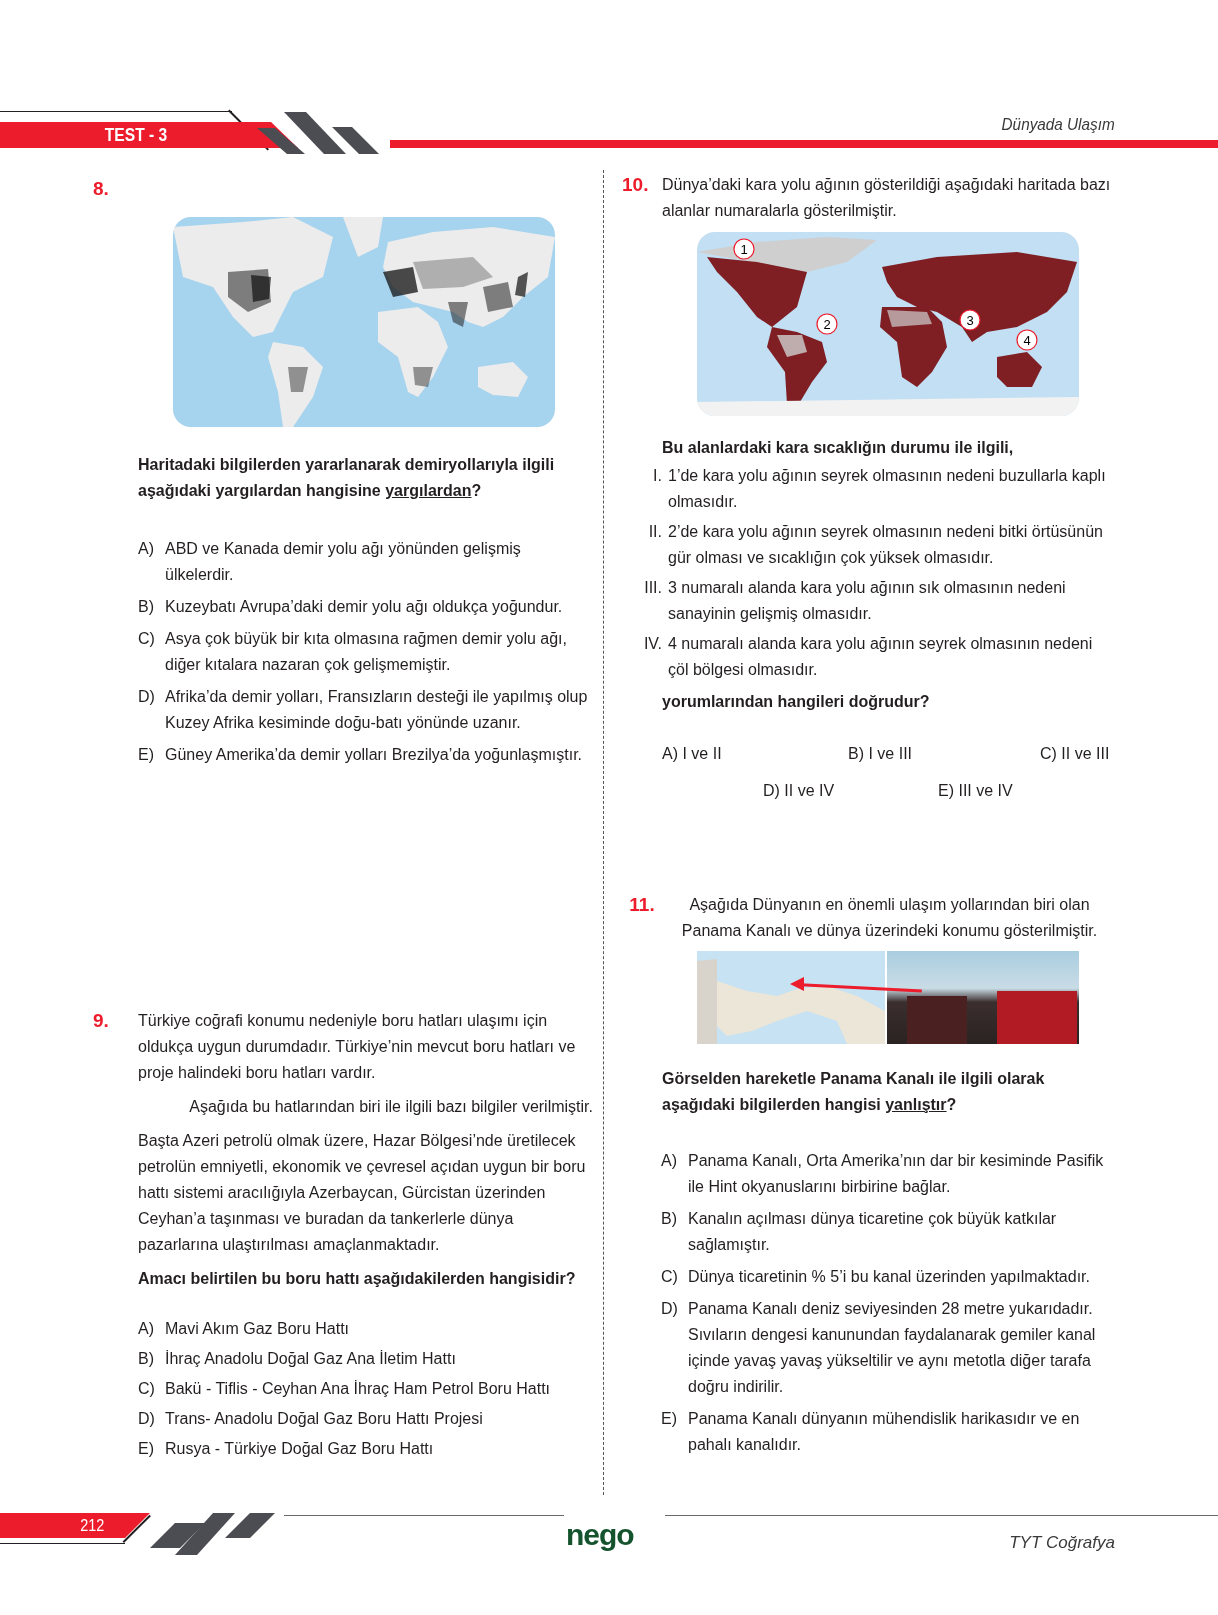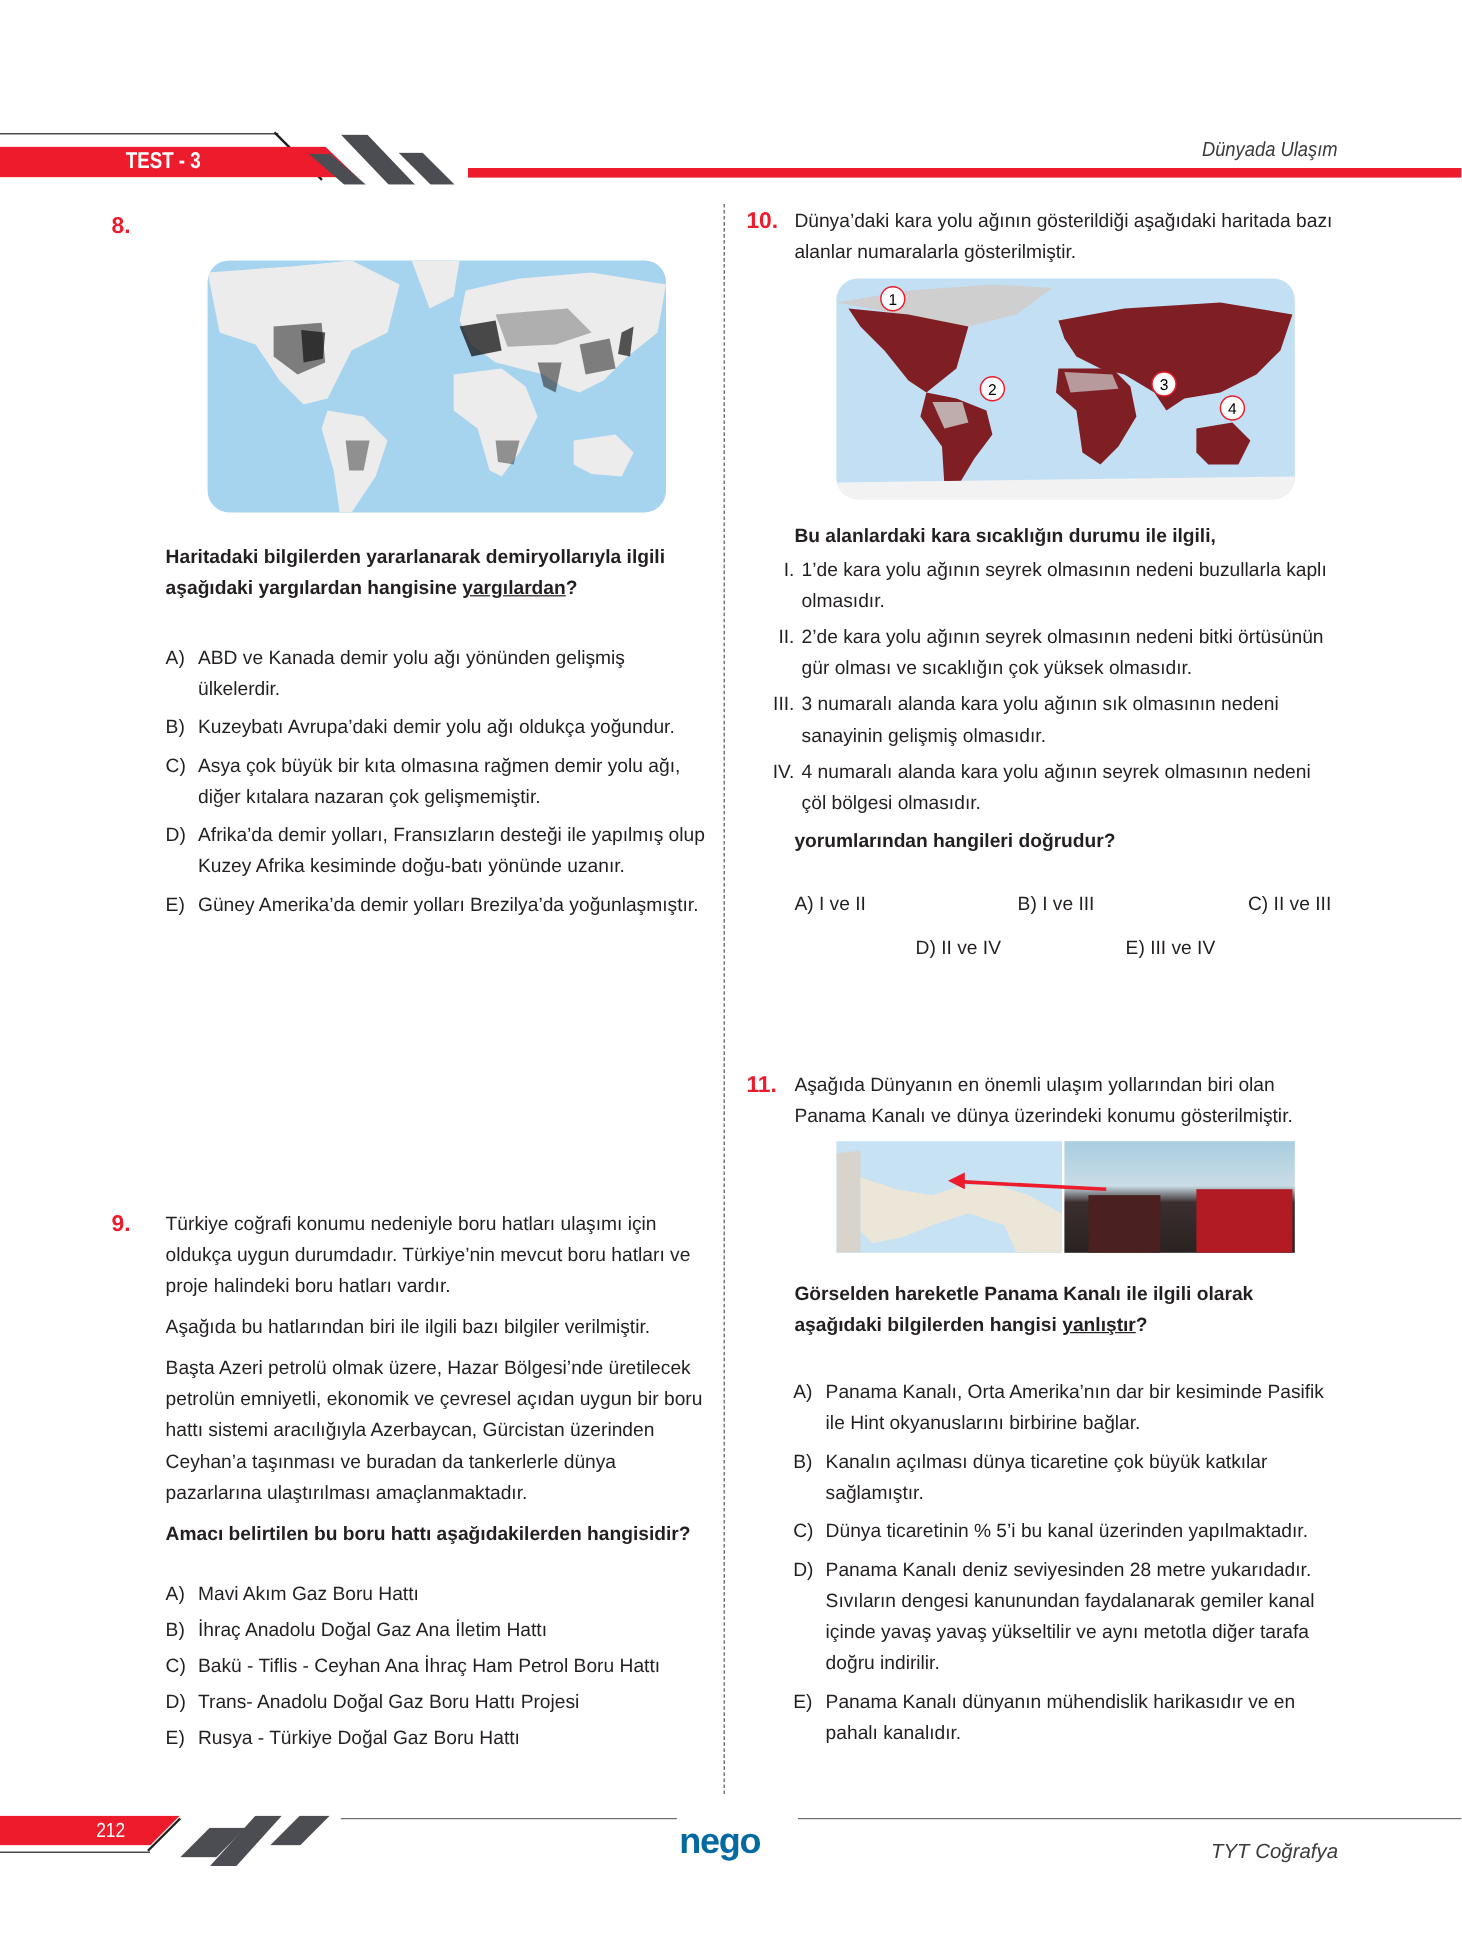--- a/index.html
+++ b/index.html
@@ -24,21 +24,21 @@
   .opt .lbl{width:27px;flex:none;}
   .map{border-radius:18px;overflow:hidden;}
   .roman{display:flex;font-size:16px;line-height:26px;margin-bottom:4px;}
   .roman .lbl{width:28px;flex:none;text-align:right;padding-right:6px;}
   
   .ftr-redbar{left:0;top:1513px;width:150px;height:25px;background:#ec1c2c;clip-path:polygon(0 0,150px 0,125px 25px,0 25px);}
   .ftr-num{left:78px;top:1513px;color:#fff;font-size:17px;line-height:25px;transform:scaleX(.85);}
   .ftr-line{height:1px;background:#6a6a6a;}
   .ftr-stripe{background:#4c4c53;height:25px;}
   .ftr-book{right:103px;top:1533px;font-style:italic;font-size:17px;color:#3a3a3a;}
-  .logo{left:566px;top:1518px;font-weight:bold;font-size:30px;color:#0369a1;letter-spacing:-1px;}
+  .logo{left:566px;top:1518px;font-weight:bold;font-size:30px;color:#14532d;letter-spacing:-1px;}
 </style>
 </head>
 <body>
 
 <div class="abs hdr-blackline"></div>
 <div class="abs hdr-diag"></div>
 <div class="abs hdr-redbar"></div>
 <div class="abs hdr-title">TEST - 3</div>
 <div class="abs hdr-stripe" style="left:257px;top:128px;width:48px;height:26px;clip-path:polygon(0 0,18px 0,48px 26px,30px 26px);"></div>
 <div class="abs hdr-stripe" style="left:284px;top:112px;width:62px;height:42px;clip-path:polygon(0 0,22px 0,62px 42px,40px 42px);"></div>
@@ -99,21 +99,21 @@
       <span class="lbl">E)</span>
       <span>Güney Amerika’da demir yolları Brezilya’da yoğunlaşmıştır.</span>
     </div>
 </div>
 
 <div class="abs" style="left:93px;top:1008px;width:500px;">
   <div style="display:flex;">
     <span class="qnum" style="width:45px;line-height:26px;">9.</span>
     <div style="width:455px;">
       <div class="qtext" style="margin-bottom:8px;">Türkiye coğrafi konumu nedeniyle boru hatları ulaşımı için oldukça uygun durumdadır. Türkiye’nin mevcut boru hatları ve proje halindeki boru hatları vardır.</div>
-      <div class="qtext" style="margin-bottom:8px;">Aşağıda bu hatlarından biri ile ilgili bazı bilgiler verilmiştir.</div>
+      <div class="qtext" style="margin-bottom:8px;text-align:right;">Aşağıda bu hatlarından biri ile ilgili bazı bilgiler verilmiştir.</div>
       <div class="qtext" style="margin-bottom:8px;">Başta Azeri petrolü olmak üzere, Hazar Bölgesi’nde üretilecek petrolün emniyetli, ekonomik ve çevresel açıdan uygun bir boru hattı sistemi aracılığıyla Azerbaycan, Gürcistan üzerinden Ceyhan’a taşınması ve buradan da tankerlerle dünya pazarlarına ulaştırılması amaçlanmaktadır.</div>
       <div class="qtext bold">Amacı belirtilen bu boru hattı aşağıdakilerden hangisidir?</div>
       <div style="height:24px;"></div>
       <div class="opt" style="margin-bottom:4px;">
           <span class="lbl">A)</span>
           <span>Mavi Akım Gaz Boru Hattı</span>
         </div>
       <div class="opt" style="margin-bottom:4px;">
           <span class="lbl">B)</span>
           <span>İhraç Anadolu Doğal Gaz Ana İletim Hattı</span>
@@ -183,21 +183,21 @@
     </div>
   <div class="qtext bold" style="margin-top:6px;">yorumlarından hangileri doğrudur?</div>
 </div>
 <div class="abs qtext" style="left:662px;top:741px;"><span>A)</span> <span>I ve II</span></div>
 <div class="abs qtext" style="left:848px;top:741px;"><span>B)</span> <span>I ve III</span></div>
 <div class="abs qtext" style="left:1040px;top:741px;"><span>C)</span> <span>II ve III</span></div>
 <div class="abs qtext" style="left:763px;top:778px;"><span>D)</span> <span>II ve IV</span></div>
 <div class="abs qtext" style="left:938px;top:778px;"><span>E)</span> <span>III ve IV</span></div>
 
 <div class="abs" style="left:622px;top:892px;width:495px;">
-  <div style="display:flex;">
+  <div style="display:flex;text-align:center;">
     <span class="qnum" style="width:40px;line-height:26px;">11.</span>
     <span class="qtext" style="width:455px;">Aşağıda Dünyanın en önemli ulaşım yollarından biri olan Panama Kanalı ve dünya üzerindeki konumu gösterilmiştir.</span>
   </div>
 </div>
 <div class="abs" style="left:697px;top:951px;width:188px;height:93px;background:#c7e2f2;overflow:hidden;">
   <svg width="188" height="93" viewBox="0 0 188 93">
     <path d="M0 10 L20 8 L20 93 L0 93 Z" fill="#d8d4cc"></path>
     <path d="M20 30 L50 40 L80 45 L100 38 L130 35 L160 45 L188 60 L188 93 L150 93 L140 70 L110 60 L80 70 L55 80 L30 85 L20 75 Z" fill="#ebe6d8"></path>
   </svg>
 </div>

